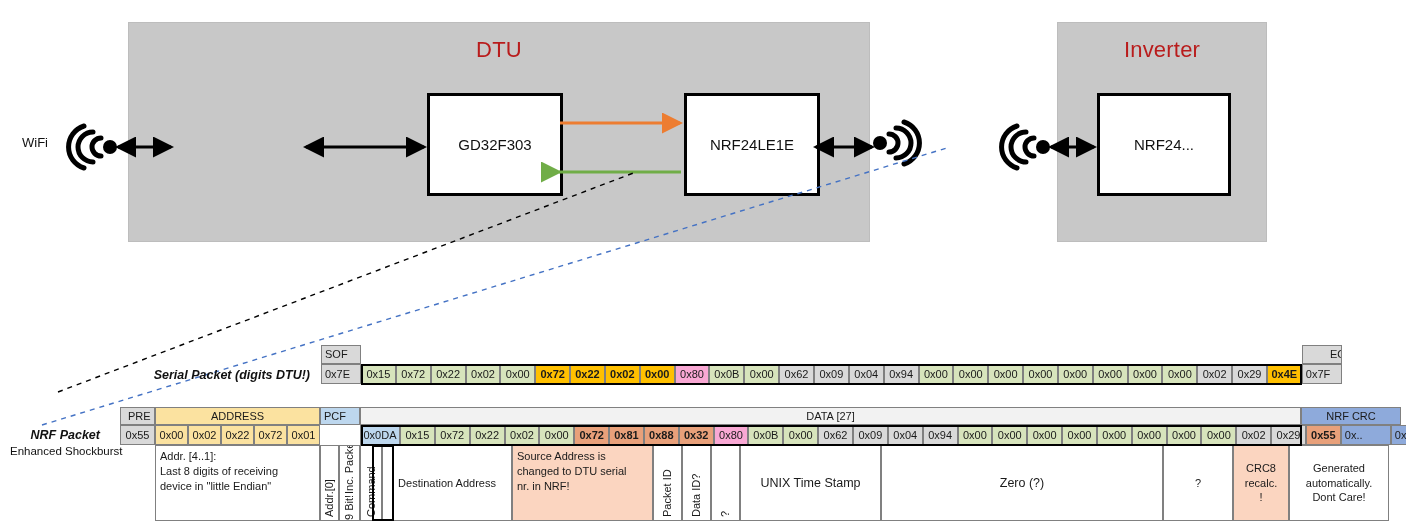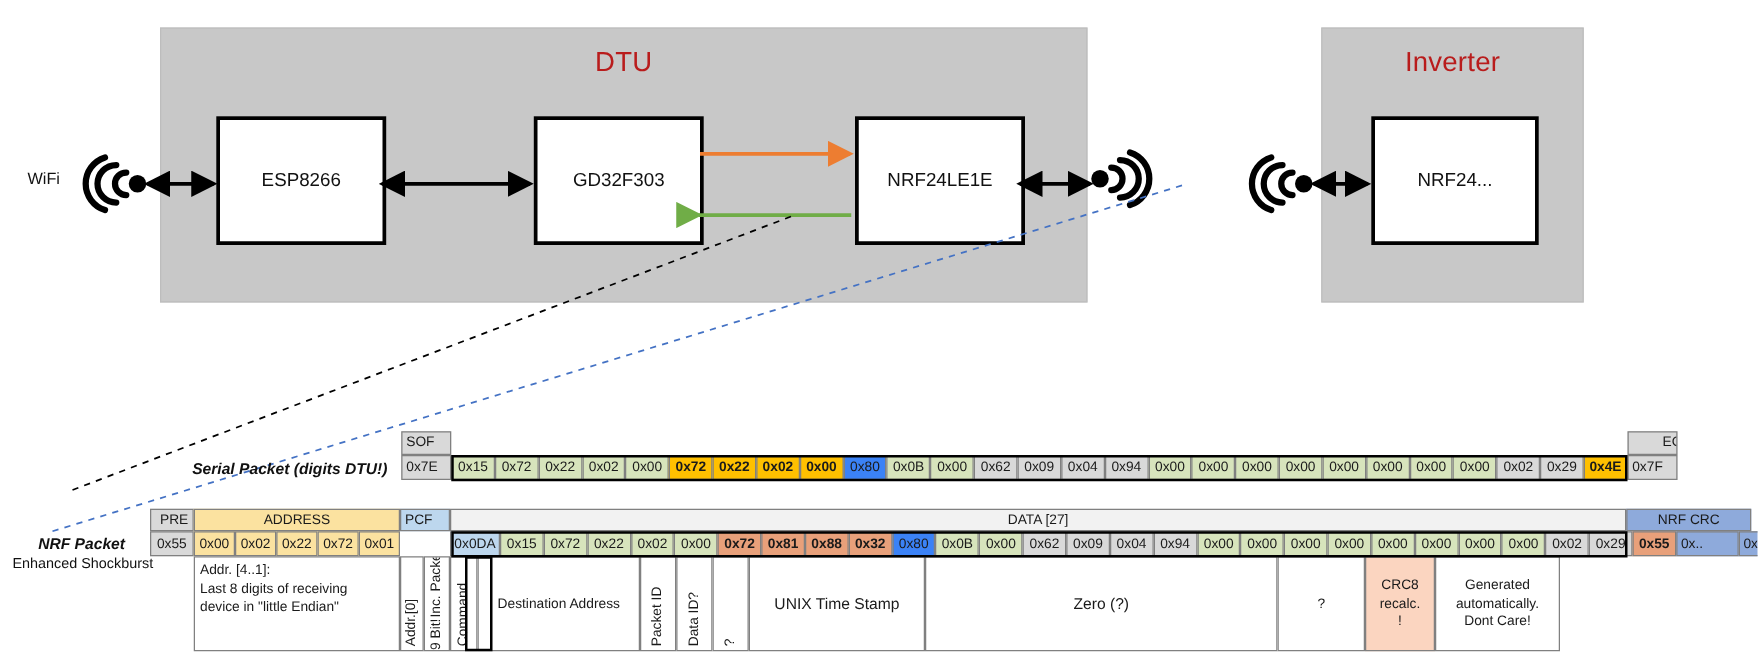--- a/index.html
+++ b/index.html
@@ -40,21 +40,21 @@
     box-sizing:border-box;border:1px solid #808080;
     font-size:11px;line-height:1;
     display:flex;align-items:center;justify-content:center;
     background:#ffffff;overflow:hidden;white-space:nowrap;
   }
   .cell.l{justify-content:flex-start;padding-left:3px;}
   .cell.hdr{background:#d9d9d9;}
   .cell.green{background:#d7e4bc;}
   .cell.yellow{background:#ffc000;font-weight:bold;}
   .cell.orangecell{background:#e8a07a;font-weight:bold;}
-  .cell.blue{background:#3b82f6;}
+  .cell.blue{background:#f9a8d4;}
   .cell.gray{background:#d9d9d9;}
   .cell.addrhdr{background:#fbe2a0;}
   .cell.pcf{background:#bdd7ee;}
   .cell.nrfcrc{background:#8eaadb;}
   .cell.crcval{background:#8eaadb;}
   .cell.datahdr{background:#f2f2f2;}
   .cell.salmon{background:#fbd5c0;}
   .cell.desc{
     font-size:11px;line-height:1.35;white-space:normal;
     align-items:flex-start;justify-content:flex-start;
@@ -79,23 +79,20 @@
 <div class="stage">
 
   <div class="enclosure" style="left:128px;top:22px;width:740px;height:218px;">
     <div class="enclosure-title">DTU</div>
   </div>
 
   <div class="enclosure" style="left:1057px;top:22px;width:208px;height:218px;">
     <div class="enclosure-title">Inverter</div>
   </div>
 
-  <div class="chip" style="left:173px;top:93px;width:130px;height:97px;">
-    <span>ESP8266</span>
-  </div>
   <div class="chip" style="left:427px;top:93px;width:130px;height:97px;">
     <span>GD32F303</span>
   </div>
   <div class="chip" style="left:684px;top:93px;width:130px;height:97px;">
     <span>NRF24LE1E</span>
   </div>
   <div class="chip" style="left:1097px;top:93px;width:128px;height:97px;">
     <span>NRF24...</span>
   </div>
 
@@ -259,20 +256,25 @@
     </div>
     <div class="cell vert" style="width:19px;height:76px;">Addr.[0]</div>
     <div class="cell" style="width:21px;height:76px;">
       <div class="vwrap">
         <span>9 Bit!</span>
         <span>Inc. Packet Length</span>
       </div>
     </div>
     <div class="cell vert" style="width:22px;height:76px;">Command</div>
     <div class="cell desc center" style="width:130px;height:76px;font-size:11px;">Destination Address</div>
+    <div class="cell desc salmon" style="width:141px;height:76px;flex-direction:column;">
+      <span>Source Address is</span>
+      <span>changed to DTU serial</span>
+      <span>nr. in NRF!</span>
+    </div>
     <div class="cell vert" style="width:29px;height:76px;">Packet ID</div>
     <div class="cell vert" style="width:29px;height:76px;">Data ID?</div>
     <div class="cell vert" style="width:29px;height:76px;">?</div>
     <div class="cell desc center" style="width:141px;height:76px;font-size:12.5px;">UNIX Time Stamp</div>
     <div class="cell desc center" style="width:282px;height:76px;font-size:12.5px;">Zero (?)</div>
     <div class="cell desc center" style="width:70px;height:76px;">?</div>
     <div class="cell desc center salmon" style="width:56px;height:76px;flex-direction:column;justify-content:center;">
       <span>CRC8</span>
       <span>recalc.</span>
       <span>!</span>

